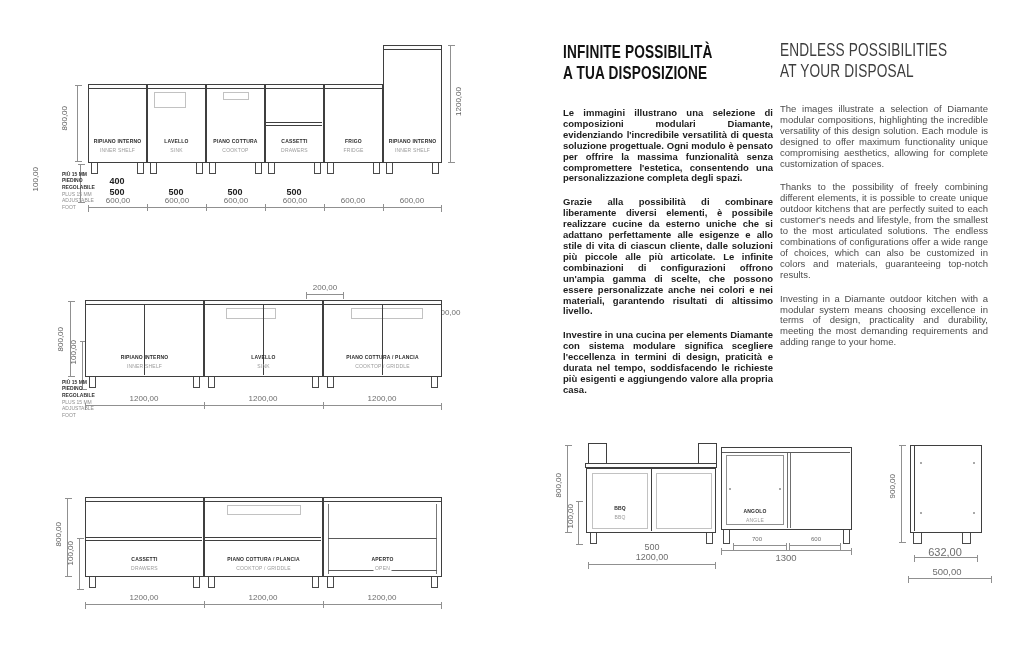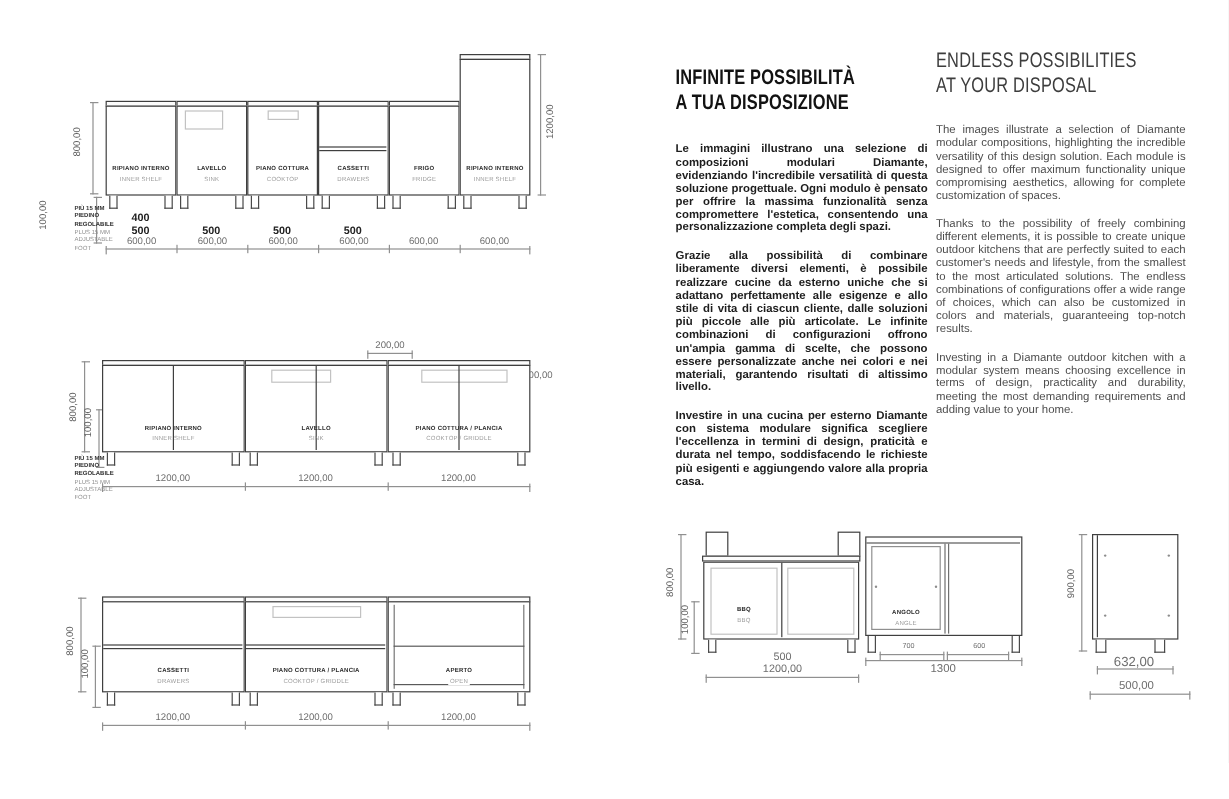--- a/index.html
+++ b/index.html
@@ -222,40 +222,40 @@
       <div class="foot" style="left:431px;top:577px"></div>
 
     <span class="dtx c" style="left:144px;top:593px">1200,00</span>
     <span class="dtx c" style="left:263px;top:593px">1200,00</span>
     <span class="dtx c" style="left:382px;top:593px">1200,00</span>
     <div class="dimh" style="left:85px;top:604px;width:357px"></div>
     <div class="tick" style="left:204px;top:601px"></div>
     <div class="tick" style="left:323px;top:601px"></div>
   </div>
 
-  <div class="col col-it" style="left:563px;top:54px;width:210px">
+  <div class="col col-it" style="left:563px;top:42px;width:210px">
     <h2 class="title title-it">
       <span>INFINITE POSSIBILITÀ</span><br>
       <span>A TUA DISPOSIZIONE</span>
     </h2>
     <div style="height:24px"></div>
     <p>Le immagini illustrano una selezione di composizioni modulari Diamante, evidenziando l'incredibile versatilità di questa soluzione progettuale. Ogni modulo è pensato per offrire la massima funzionalità senza compromettere l'estetica, consentendo una personalizzazione completa degli spazi.</p>
     <p>Grazie alla possibilità di combinare liberamente diversi elementi, è possibile realizzare cucine da esterno uniche che si adattano perfettamente alle esigenze e allo stile di vita di ciascun cliente, dalle soluzioni più piccole alle più articolate. Le infinite combinazioni di configurazioni offrono un'ampia gamma di scelte, che possono essere personalizzate anche nei colori e nei materiali, garantendo risultati di altissimo livello.</p>
-    <p>Investire in una cucina per esterno Diamante con sistema modulare significa scegliere l'eccellenza in termini di design, praticità e durata nel tempo, soddisfacendo le richieste più esigenti e aggiungendo valore alla propria casa.</p>
+    <p>Investire in una cucina per elements Diamante con sistema modulare significa scegliere l'eccellenza in termini di design, praticità e durata nel tempo, soddisfacendo le richieste più esigenti e aggiungendo valore alla propria casa.</p>
   </div>
 
   <div class="col col-en" style="left:780px;top:40px;width:208px">
     <h2 class="title title-en">
       <span>ENDLESS POSSIBILITIES</span><br>
       <span>AT YOUR DISPOSAL</span>
     </h2>
     <div style="height:22px"></div>
     <p>The images illustrate a selection of Diamante modular compositions, highlighting the incredible versatility of this design solution. Each module is designed to offer maximum functionality unique compromising aesthetics, allowing for complete customization of spaces.</p>
     <p>Thanks to the possibility of freely combining different elements, it is possible to create unique outdoor kitchens that are perfectly suited to each customer's needs and lifestyle, from the smallest to the most articulated solutions. The endless combinations of configurations offer a wide range of choices, which can also be customized in colors and materials, guaranteeing top-notch results.</p>
-    <p>Investing in a Diamante outdoor kitchen with a modular system means choosing excellence in terms of design, practicality and durability, meeting the most demanding requirements and adding value to your home.</p>
+    <p>Investing in a Diamante outdoor kitchen with a modular system means choosing excellence in terms of design, practicality and durability, meeting the most demanding requirements and adding range to your home.</p>
   </div>
 
   <div>
     <span class="vtx" style="left:554px;top:473px">800,00</span>
     <div class="dimv" style="left:567px;top:445px;height:88px"></div>
     <span class="vtx" style="left:566px;top:504px">100,00</span>
     <div class="dimv" style="left:578px;top:501px;height:44px"></div>
 
     <div class="mod" style="left:588px;top:443px;width:19px;height:21px"></div>
     <div class="mod" style="left:698px;top:443px;width:19px;height:21px"></div>

